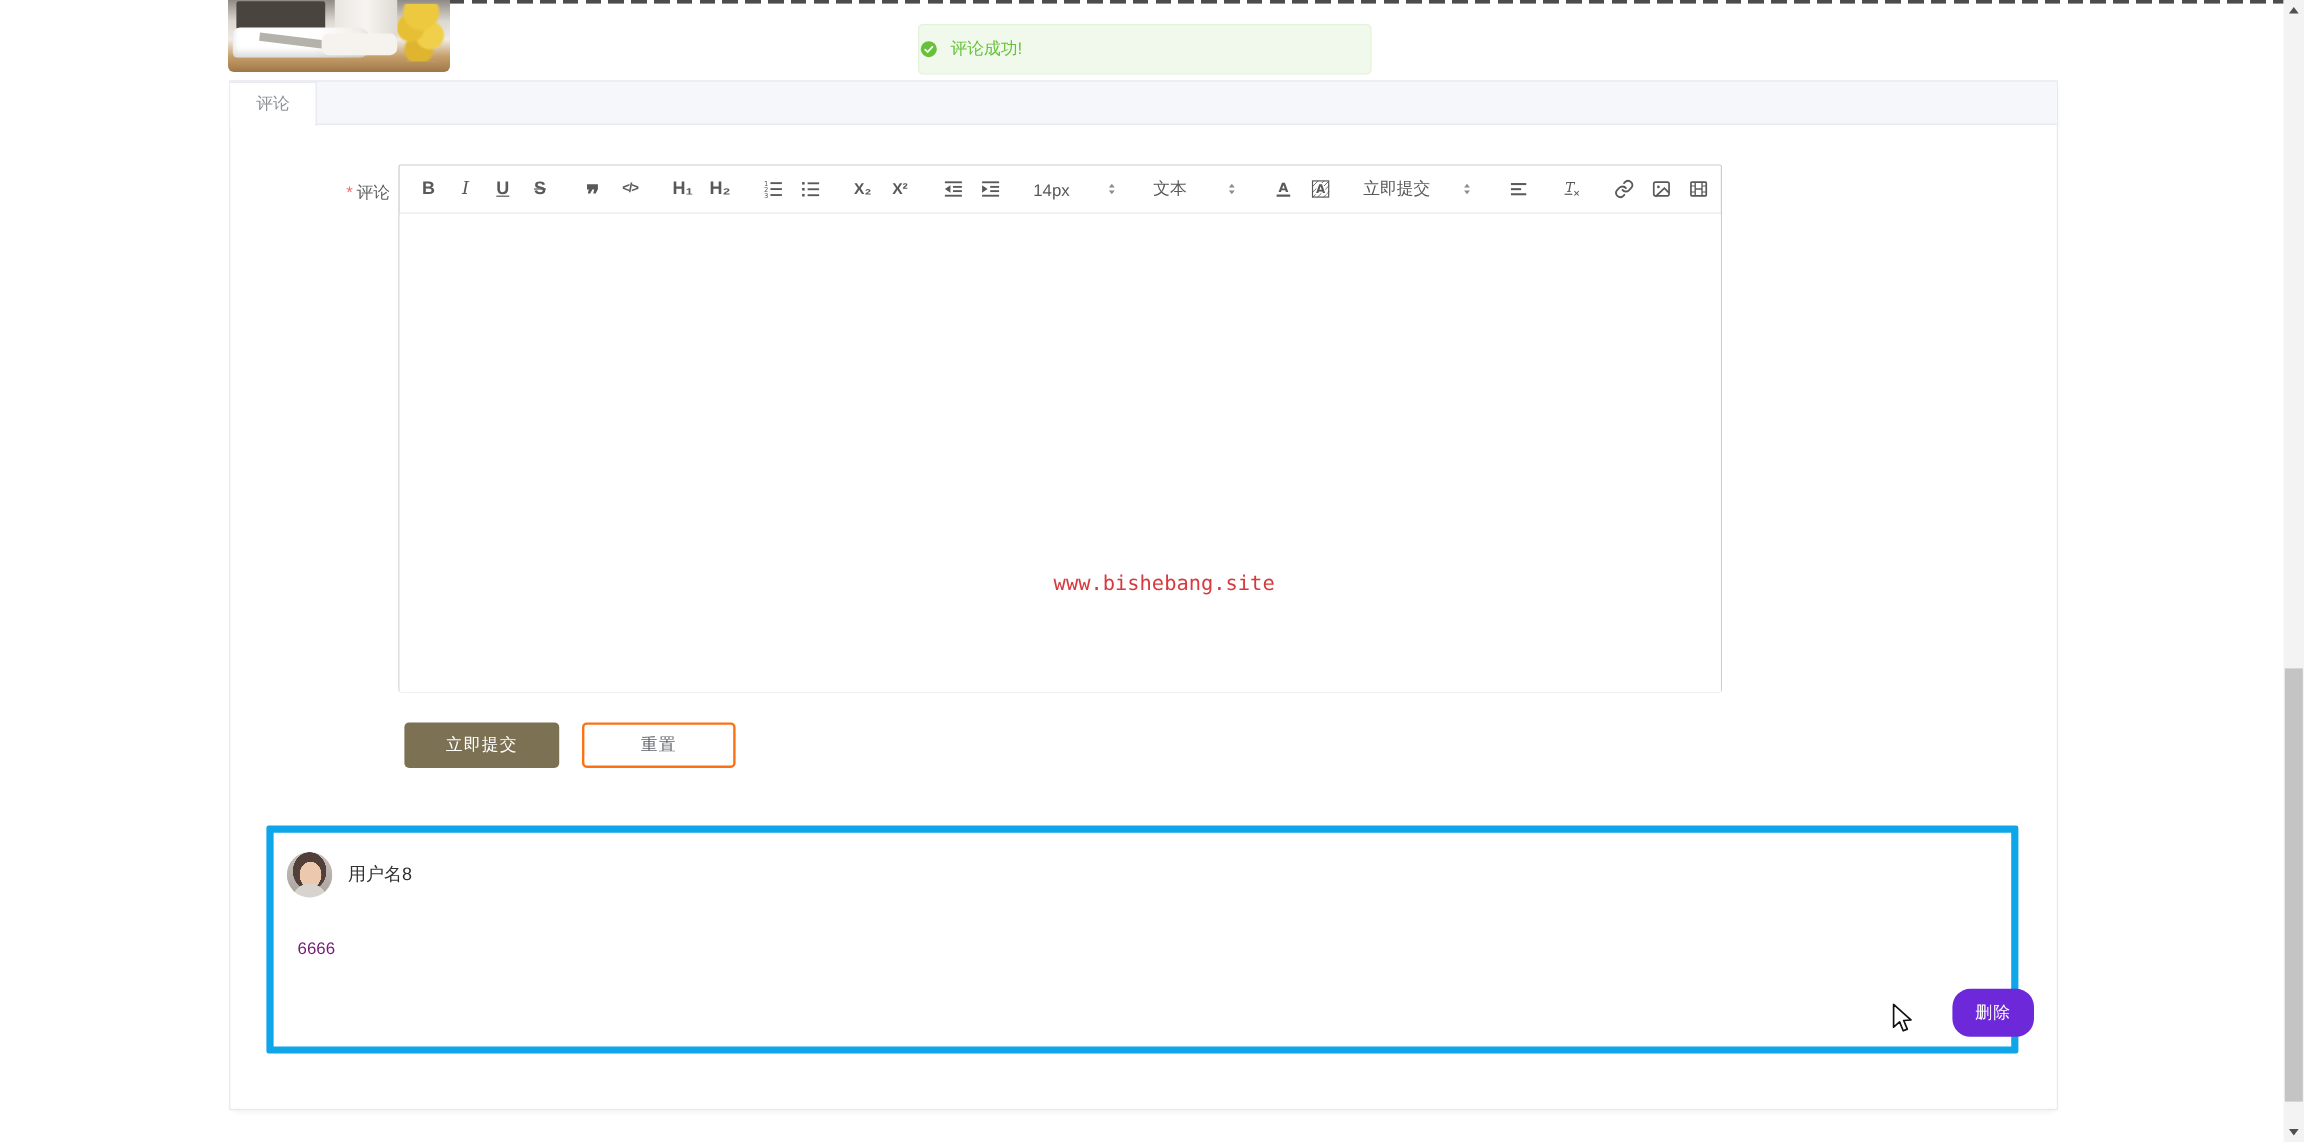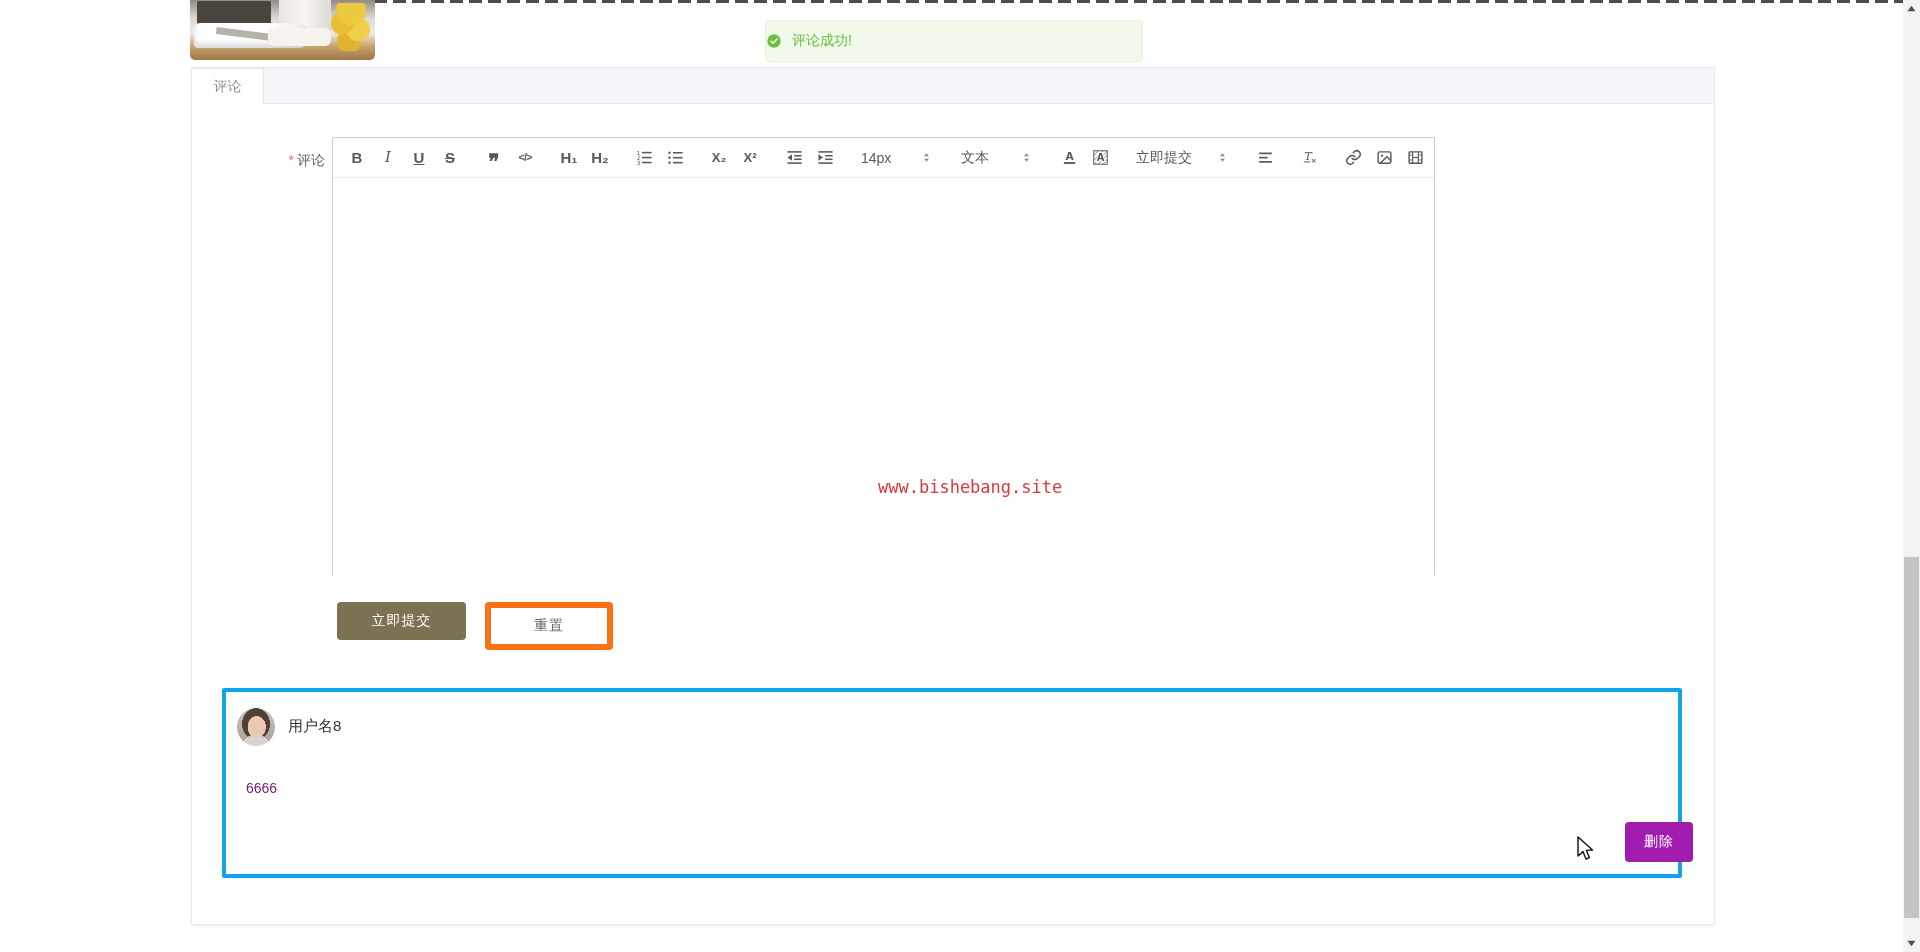--- a/index.html
+++ b/index.html
@@ -69,26 +69,26 @@
   .g.h { font-weight:700; font-size:15px; }
   .g.sub { font-weight:600; font-size:13px; }
   .editor-content { position:absolute; left:0; top:41px; width:100%; height:398px; background:#fff; cursor:text; }
   .watermark { position:absolute; left:545px; top:298px; font-family:"DejaVu Sans Mono","Liberation Mono",monospace;
     font-size:17px; }
 
   
   .btn { border-radius:4px; font-size:14px; display:flex; align-items:center; justify-content:center;
     cursor:pointer; letter-spacing:1px;margin-left:36px; }
   .btn-submit { left:301px; top:602px; width:129px; height:38px; color:#fff; border:none; }
-  .btn-reset { left:449px; top:602px; width:128px; height:48px; background:#fff;
-    border:6px solid #f97316; color:#5f6368; }
+  .btn-reset { left:449px; top:602px; width:128px; height:38px; background:#fff;
+    border:2px solid #f97316; color:#5f6368; }
 
   
   .comment-card { left:222px; top:688px; width:1460px; height:190px; background:#fff;
-    border:4px solid #0ea5e9; border-radius:2px; }
+    border:6px solid #0ea5e9; border-radius:2px; }
   .avatar { position:absolute; left:11px; top:16px; width:38px; height:38px; border-radius:50%; overflow:hidden;
     background:
       radial-gradient(circle at 50% 108%, #d8d3cf 0 32%, transparent 33%),
       radial-gradient(ellipse 10px 12px at 52% 50%, #ecc9ae 0 90%, transparent 92%),
       radial-gradient(ellipse 15px 17px at 50% 42%, #51403a 0 92%, transparent 94%),
       linear-gradient(180deg,#c9c2bc,#a9a29c); }
   .comment-user { position:absolute; left:62px; top:25px; font-size:15px; color:#303133; }
   .comment-text { position:absolute; left:20px; top:88px; font-size:14px; color:#701a75; }
   .btn-delete { position:absolute; left:1363px; top:130px; width:68px; height:40px;
     color:#fff; border:none; background:#b1b1b1; }
@@ -325,21 +325,21 @@
   </div>
 </div>
 
 <button class="abs btn btn-submit" style="background: rgb(125, 113, 84);">立即提交</button>
 <button class="abs btn btn-reset">重置</button>
 
 <div class="abs comment-card">
   <div class="avatar"></div>
   <div class="comment-user">用户名8</div>
   <div class="comment-text">6666</div>
-  <button class="btn btn-delete" style="background: #a21caf;">删除</button>
+  <button class="btn btn-delete" style="background: #6d28d9; border-radius: 15px;">删除</button>
 </div>
 
 <div class="abs scrollbar">
   <div class="sb-arrow" style="top:0">
     <svg viewBox="0 0 10 10">
         <polygon points="5,2 0.5,8 9.5,8"></polygon>
       </svg>
   </div>
   <div class="sb-thumb"></div>
   <div class="sb-arrow" style="bottom:0">

